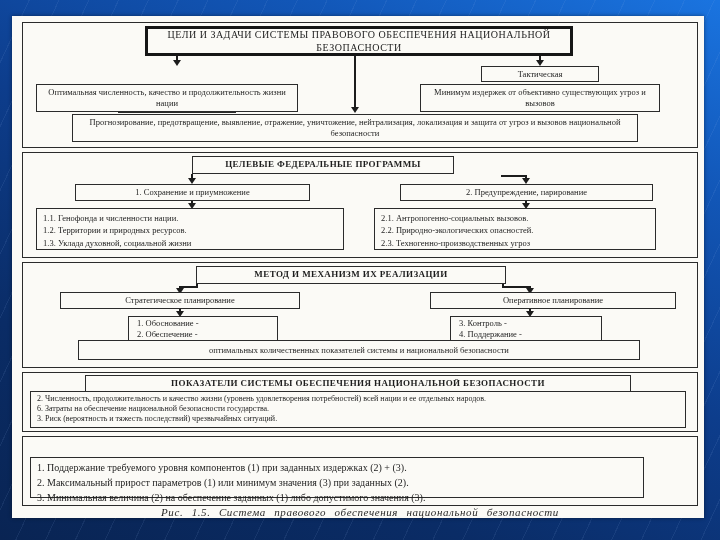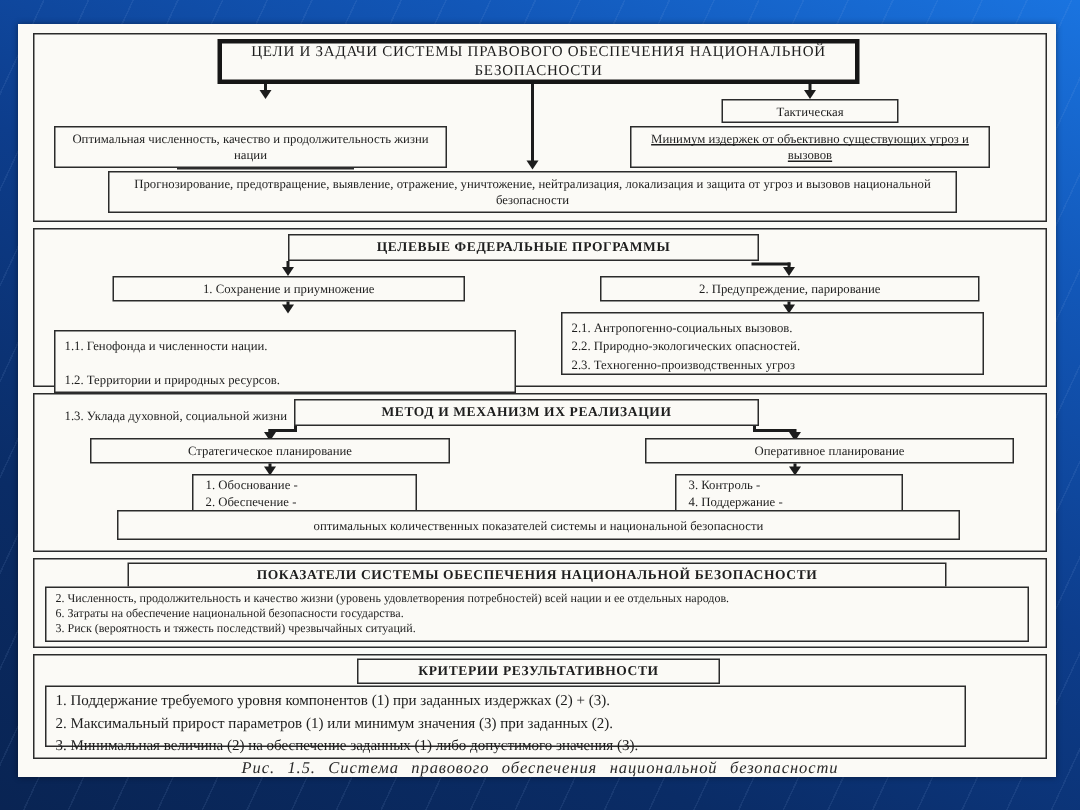--- a/index.html
+++ b/index.html
@@ -44,41 +44,41 @@
   <div class="vl" style="left:176px;top:56px;height:5px;"></div>
   <div class="ah" style="left:173px;top:60px;"></div>
   <div class="vl" style="left:539px;top:56px;height:5px;"></div>
   <div class="ah" style="left:536px;top:60px;"></div>
   <div class="vl" style="left:354px;top:56px;height:52px;"></div>
   <div class="ah" style="left:351px;top:107px;"></div>
 
   <div class="bx" style="left:118px;top:66px;width:118px;height:16px;margin-top:31px;">Стратегическая</div>
   <div class="bx" style="left:481px;top:66px;width:118px;height:16px;">Тактическая</div>
   <div class="bx" style="left:36px;top:84px;width:262px;height:28px;">Оптимальная численность, качество и продолжительность жизни нации</div>
-  <div class="bx" style="left:420px;top:84px;width:240px;height:28px;text-decoration:underline;">Минимум издержек от объективно существующих угроз и вызовов</div>
+  <div class="bx" style="left:420px;top:84px;width:240px;height:28px;">Минимум издержек от объективно существующих угроз и вызовов</div>
   <div class="bx" style="left:72px;top:114px;width:566px;height:28px;">Прогнозирование, предотвращение, выявление, отражение, уничтожение, нейтрализация, локализация и защита от угроз и вызовов национальной безопасности</div>
 
   <div class="sect" style="left:22px;top:152px;width:674px;height:104px;"></div>
-  <div class="bx bold" style="left:192px;top:156px;width:314px;height:18px;">ЦЕЛЕВЫЕ ФЕДЕРАЛЬНЫЕ ПРОГРАММЫ</div>
+  <div class="bx bold" style="left:192px;top:156px;width:262px;height:18px;">ЦЕЛЕВЫЕ ФЕДЕРАЛЬНЫЕ ПРОГРАММЫ</div>
 
   <div class="vl" style="left:191px;top:174px;height:5px;"></div>
   <div class="ah" style="left:188px;top:178px;"></div>
   <div class="hl" style="left:501px;top:175px;width:26px;"></div>
   <div class="vl" style="left:525px;top:175px;height:5px;"></div>
   <div class="ah" style="left:522px;top:178px;"></div>
 
   <div class="bx" style="left:75px;top:184px;width:235px;height:17px;">1. Сохранение и приумножение</div>
   <div class="bx" style="left:400px;top:184px;width:253px;height:17px;">2. Предупреждение, парирование</div>
 
   <div class="vl" style="left:191px;top:201px;height:3px;"></div>
   <div class="ah" style="left:188px;top:203px;"></div>
   <div class="vl" style="left:525px;top:201px;height:3px;"></div>
   <div class="ah" style="left:522px;top:203px;"></div>
 
-  <div class="bx listbx" style="left:36px;top:220px;width:308px;height:42px;gap:11px;">
+  <div class="bx listbx" style="left:36px;top:208px;width:308px;height:42px;">
     <div>1.1. Генофонда и численности нации.</div>
     <div>1.2. Территории и природных ресурсов.</div>
     <div>1.3. Уклада духовной, социальной жизни</div>
   </div>
   <div class="bx listbx" style="left:374px;top:208px;width:282px;height:42px;">
     <div>2.1. Антропогенно-социальных вызовов.</div>
     <div>2.2. Природно-экологических опасностей.</div>
     <div>2.3. Техногенно-производственных угроз</div>
   </div>
 
@@ -114,21 +114,20 @@
 
   <div class="sect" style="left:22px;top:372px;width:674px;height:58px;"></div>
   <div class="bx bold" style="left:85px;top:375px;width:546px;height:17px;">ПОКАЗАТЕЛИ СИСТЕМЫ ОБЕСПЕЧЕНИЯ НАЦИОНАЛЬНОЙ БЕЗОПАСНОСТИ</div>
   <div class="bx listbx" style="left:30px;top:391px;width:656px;height:37px;font-size:8px;line-height:1.28;padding:2px 6px;">
     <div>2. Численность, продолжительность и качество жизни (уровень удовлетворения потребностей) всей нации и ее отдельных народов.</div>
     <div>6. Затраты на обеспечение национальной безопасности государства.</div>
     <div>3. Риск (вероятность и тяжесть последствий) чрезвычайных ситуаций.</div>
   </div>
 
   <div class="sect" style="left:22px;top:436px;width:674px;height:68px;"></div>
-  <div class="bx bold" style="left:238px;top:439px;width:242px;height:17px;">КРИТЕРИИ РЕЗУЛЬТАТИВНОСТИ</div>
   <div class="bx listbx" style="left:30px;top:457px;width:614px;height:41px;line-height:1.5;padding:2px 6px;font-size:10px;">
     <div>1. Поддержание требуемого уровня компонентов (1) при заданных издержках (2) + (3).</div>
     <div>2. Максимальный прирост параметров (1) или минимум значения (3) при заданных (2).</div>
     <div>3. Минимальная величина (2) на обеспечение заданных (1) либо допустимого значения (3).</div>
   </div>
 
   <div class="caption">Рис. 1.5. Система правового обеспечения национальной безопасности</div>
 </div>
 
 </body></html>

